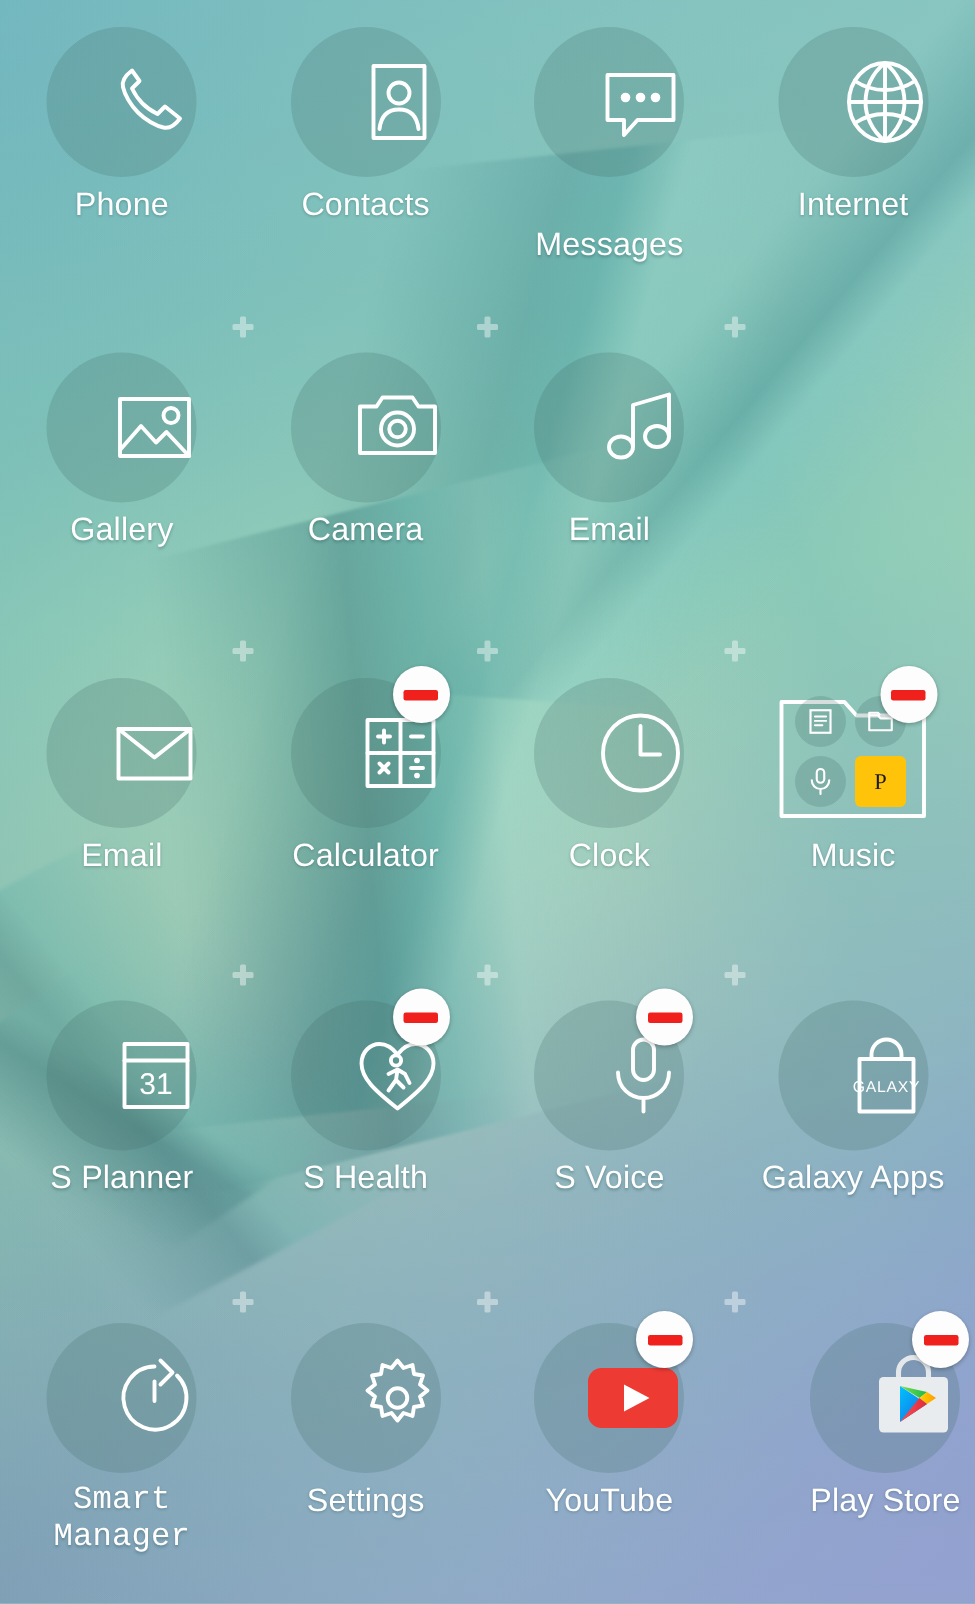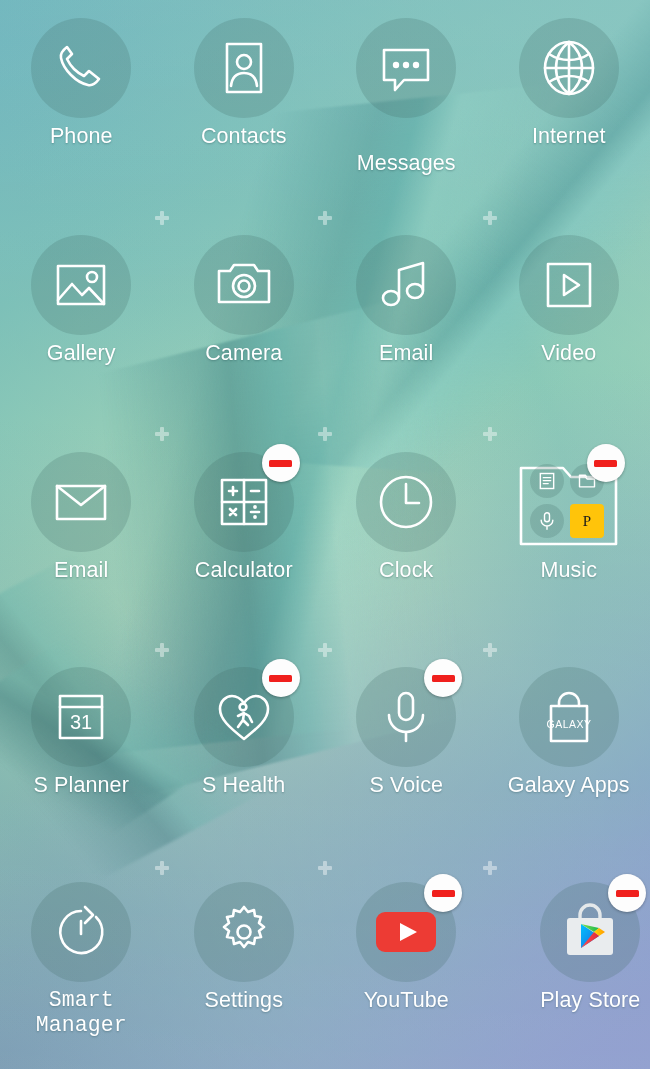--- a/index.html
+++ b/index.html
@@ -98,21 +98,21 @@
     position:relative;width:104px;height:104px;
     display:flex;align-items:center;justify-content:center;
   }
   .disc{
     position:absolute;left:2px;top:2px;width:100px;height:100px;
     border-radius:50%;
     background:rgba(64,106,100,.22);
   }
   .glyph{
     position:relative;width:104px;height:104px;
-    display:flex;align-items:center;justify-content:center;
+    display:flex;align-items:center;justify-content:flex-end;
   }
   .glyph svg{display:block;}
   .label{
     margin-top:4px;
     color:#ffffff;
     font-size:21.5px;
     line-height:25px;
     text-align:center;
     letter-spacing:.1px;
     text-shadow:0 1px 2px rgba(28,70,72,.35);
@@ -262,32 +262,20 @@
           <div class="disc"></div>
           <div class="glyph">
             <svg width="58" height="58" viewBox="0 0 58 58">
               <path fill="none" stroke="#ffffff" stroke-width="2.6" stroke-linecap="round" stroke-linejoin="round" d="M22 41V14l24-7v27"></path>
               <ellipse fill="none" stroke="#ffffff" stroke-width="2.6" stroke-linecap="round" stroke-linejoin="round" cx="14" cy="42" rx="8" ry="7"></ellipse>
               <ellipse fill="none" stroke="#ffffff" stroke-width="2.6" stroke-linecap="round" stroke-linejoin="round" cx="38" cy="35" rx="8" ry="7"></ellipse>
             </svg>
           </div>
         </div>
         <div class="label">Email</div>
-      </div>
-      <div class="app" style="left: 487.5px; top: 233px;">
-        <div class="iconwrap">
-          <div class="disc"></div>
-          <div class="glyph">
-            <svg width="58" height="58" viewBox="0 0 58 58">
-              <rect fill="none" stroke="#ffffff" stroke-width="2.6" stroke-linecap="round" stroke-linejoin="round" x="8" y="8" width="42" height="42"></rect>
-              <path fill="none" stroke="#ffffff" stroke-width="2.6" stroke-linecap="round" stroke-linejoin="round" d="M24 19l15 10-15 10z"></path>
-            </svg>
-          </div>
-        </div>
-        <div class="label">Video</div>
       </div>
       <div class="app" style="left: 0px; top: 450px;">
         <div class="iconwrap">
           <div class="disc"></div>
           <div class="glyph">
             <svg width="60" height="60" viewBox="0 0 60 60">
               <rect fill="none" stroke="#ffffff" stroke-width="2.6" stroke-linecap="round" stroke-linejoin="round" x="6" y="14" width="48" height="33"></rect>
               <path fill="none" stroke="#ffffff" stroke-width="2.6" stroke-linecap="round" stroke-linejoin="round" d="M6 14l24 19 24-19"></path>
             </svg>
           </div>

